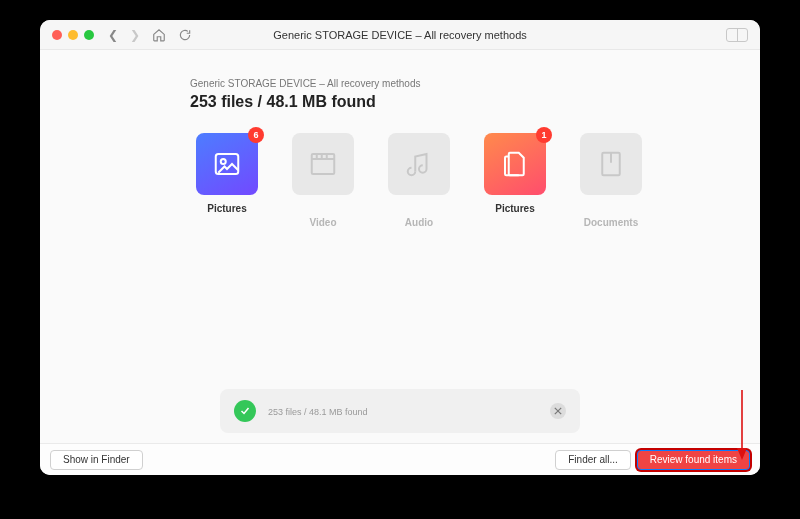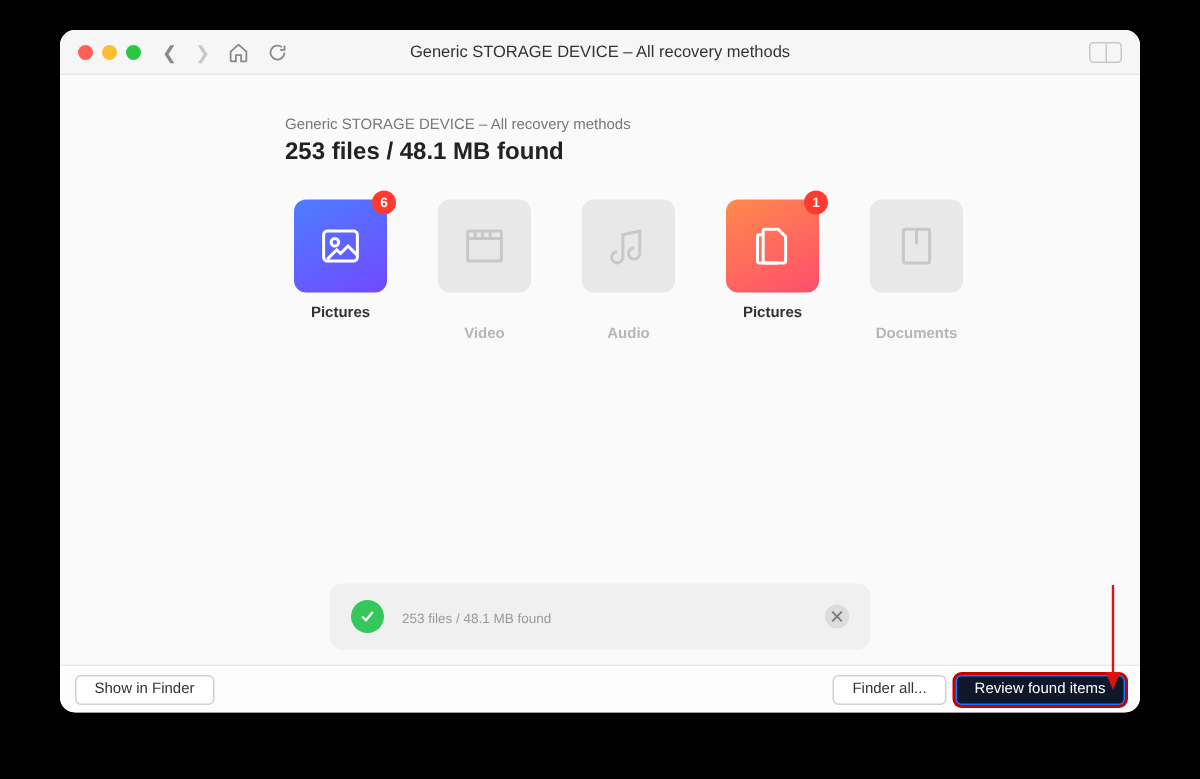--- a/index.html
+++ b/index.html
@@ -153,21 +153,21 @@
     border-radius: 4px;
     border: 1px solid #d0d0d0;
     background: #fff;
     color: #333;
     display: flex;
     align-items: center;
     cursor: pointer;
   }
   .spacer { flex: 1; }
   .btn.primary {
-    background: #0f172a;
+    background: #ef4444;
     border-color: #0a7aff;
     color: #fff;
     font-weight: 500;
   }
   .btn.primary.outlined {
     box-shadow: 0 0 0 2px #c40000;
   }
   .arrow-annot {
     position: absolute;
     right: 48px;

